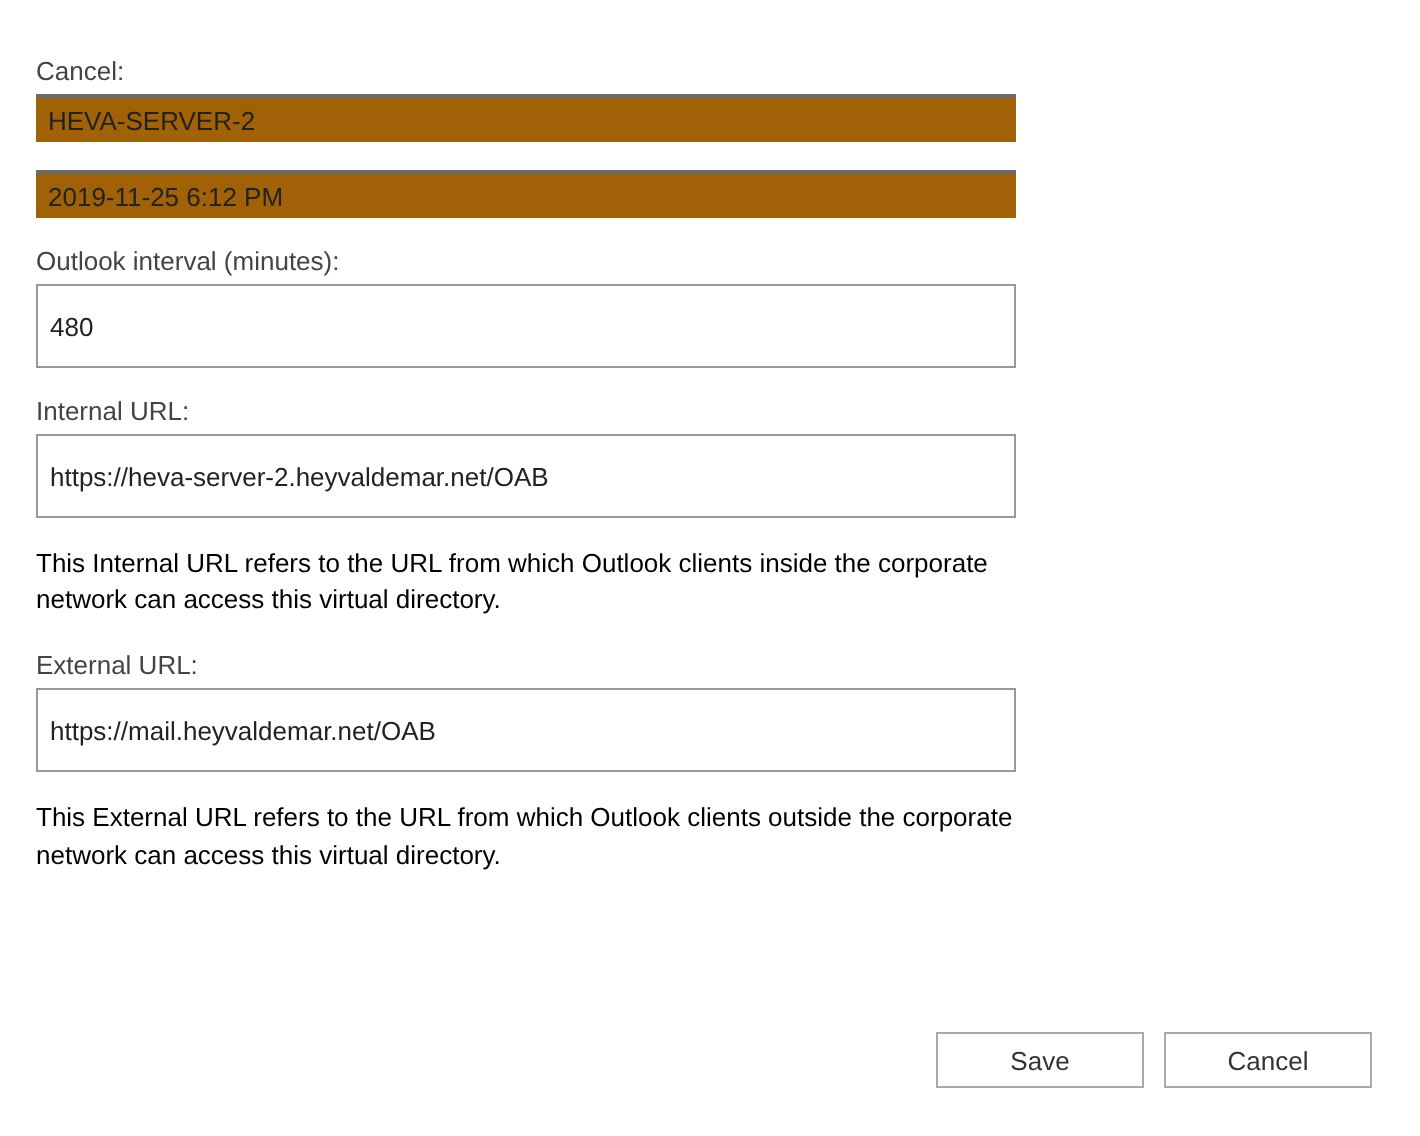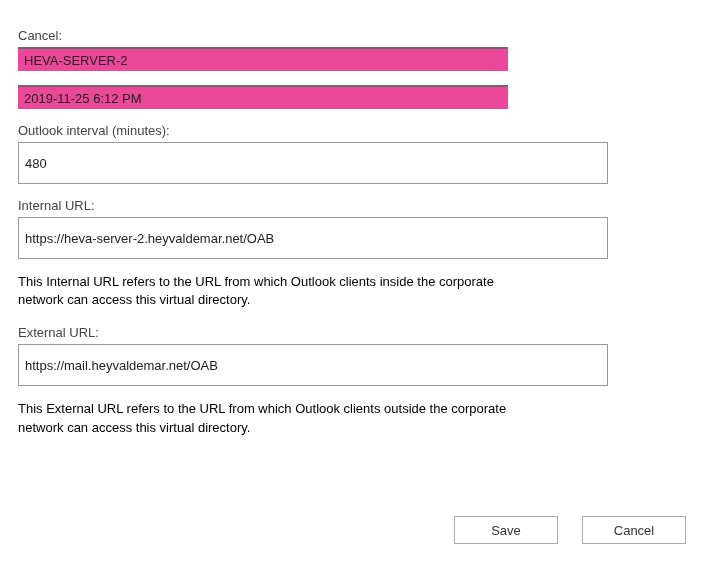--- a/index.html
+++ b/index.html
@@ -26,55 +26,55 @@
       margin-bottom: 40px;
     }
     .field-label {
       font-size: 13px;
       color: #444;
       margin-bottom: 4px;
       display: block;
     }
     .readonly-field {
       width: 490px;
-      background: #ec4899;
+      background: #a16207;
       border-top: 2px solid #6a6a6a;
       border-left: none;
       border-right: none;
       border-bottom: none;
       padding: 4px 6px;
       font-size: 13px;
       color: #222;
       margin-bottom: 14px;
       height: 24px;
       line-height: 16px;
     }
     .text-input {
-      width: 590px;
+      width: 490px;
       border: 1px solid #999;
       padding: 20px 6px;
       font-size: 13px;
       color: #222;
       margin-bottom: 14px;
       height: 24px;
       font-family: inherit;
     }
     .help-text {
       font-size: 13px;
       color: #000000;
       line-height: 1.4;
       width: 490px;
       margin-bottom: 16px;
     }
     .button-bar {
       position: absolute;
       bottom: 24px;
       right: 24px;
       display: flex;
-      gap: 24px;
+      gap: 10px;
     }
     .btn {
       width: 104px;
       height: 28px;
       border: 1px solid #aaa;
       background: #fff;
       font-size: 13px;
       color: #333;
       cursor: pointer;
       font-family: inherit;

